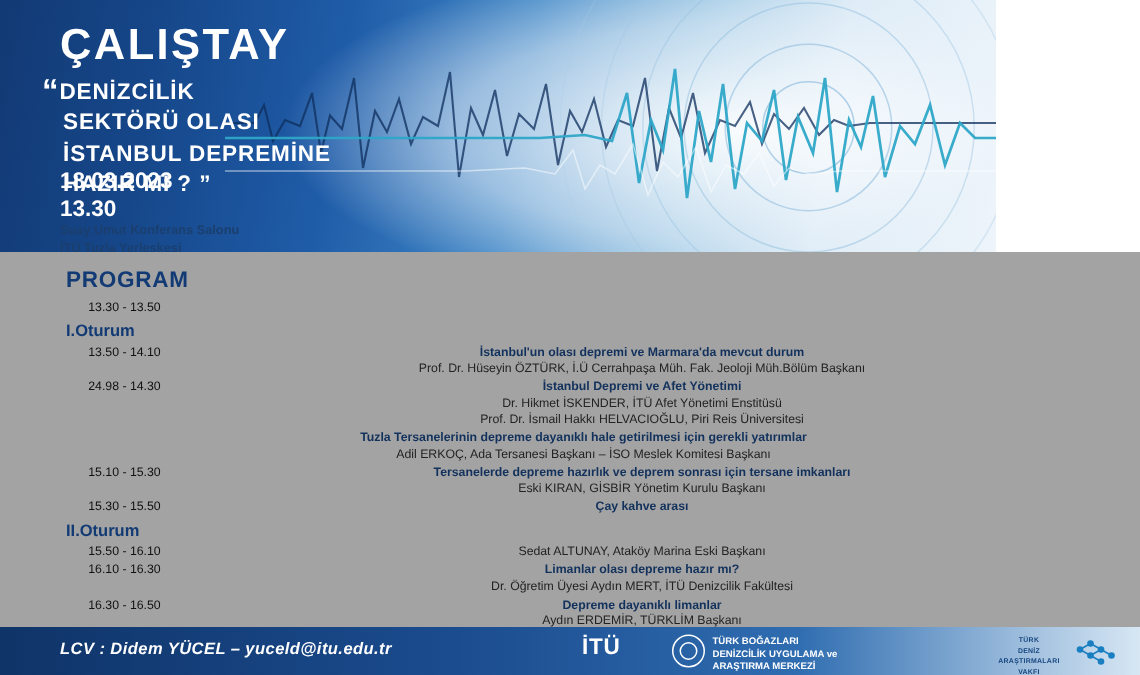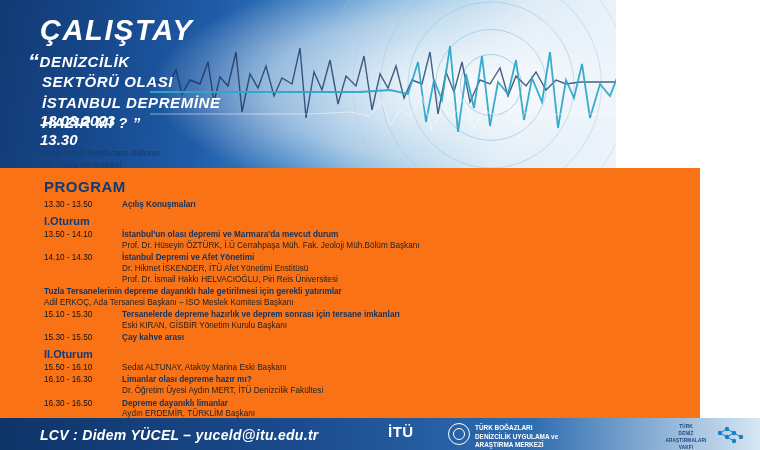--- a/index.html
+++ b/index.html
@@ -11,26 +11,25 @@
   }
   .poster{
     position:relative;
     width:760px;height:450px;
     background:#ffffff;
     overflow:hidden;
   }
 
   
   .hero{
-    position:absolute;left:0;top:0;width:616px;height:168px;
+    position:absolute;left:0;top:0;width:664px;height:168px;
     background:
       radial-gradient(ellipse 420px 160px at 74% 52%, rgba(255,255,255,0.92) 0%, rgba(236,243,250,0.55) 45%, rgba(214,230,244,0.0) 72%),
       linear-gradient(100deg,#123a74 0%,#16478a 16%,#1f5ca8 34%,#3f86c6 52%,#8fc0e0 68%,#d8e9f5 82%,#eef5fb 100%);
     overflow:hidden;
-    font-style:italic;
   }
   
   .rings{position:absolute;right:-40px;top:-70px;width:330px;height:310px;}
   .ring{
     position:absolute;border-radius:50%;
     border:1px solid rgba(255,255,255,0.55);
     left:50%;top:50%;transform:translate(-50%,-50%);
   }
   .ring.r1{width:60px;height:60px;border-color:rgba(120,175,215,.55);}
   .ring.r2{width:110px;height:110px;border-color:rgba(130,180,218,.5);}
@@ -56,49 +55,49 @@
     position:absolute;left:40px;top:112px;
     color:#ffffff;font-size:15px;font-weight:bold;line-height:1.25;
   }
   .venue{
     position:absolute;left:40px;top:148px;
     color:#1b3f6e;font-size:8.5px;font-weight:bold;line-height:1.4;
   }
 
   
   .body{
-    position:absolute;left:0;top:168px;width:700px;height:250px;
-    background:#f97316;
+    position:absolute;left:0;top:168px;width:760px;height:250px;
+    background:#a3a3a3;
   }
   .prog-title{
     position:absolute;left:44px;top:10px;
     color:#123a74;font-size:15px;font-weight:bold;letter-spacing:.5px;
   }
   .prog{
     position:absolute;left:44px;top:32px;width:690px;
     font-size:8.2px;color:#1a1a1a;
   }
-  .row{display:flex;margin-bottom:1.5px;line-height:1.32;}
+  .row{display:flex;margin-bottom:1.5px;line-height:1.32;text-align:center;}
   .tm{width:78px;flex:none;color:#111;}
   .tx{flex:1;}
   .tx .ln1{font-weight:bold;color:#12315c;}
   .tx .ln{color:#222;}
   .oturum{
     color:#123a74;font-weight:bold;font-size:11px;margin:4px 0 3px 0;
   }
   .row.plain .tx{font-weight:bold;color:#12315c;}
 
   
   .footer{
     position:absolute;left:0;top:418px;width:760px;height:32px;
     background:linear-gradient(90deg,#0f3468 0%,#1b4c8f 40%,#2f6db0 70%,#d7e7f4 100%);
   }
   .lcv{
     position:absolute;left:40px;top:9px;
-    color:#ffffff;font-size:14px;font-style:italic;font-weight:bold;letter-spacing:.3px;
+    color:#ffffff;font-size:11px;font-style:italic;font-weight:bold;letter-spacing:.3px;
   }
   .itu-logo{
     position:absolute;left:388px;top:5px;
     color:#ffffff;font-size:15px;font-weight:bold;letter-spacing:.5px;
   }
   .tbdam{
     position:absolute;left:475px;top:6px;
     color:#ffffff;font-size:6.4px;font-weight:bold;line-height:1.35;
   }
   .seal{
@@ -160,35 +159,34 @@
     </div>
   </div>
 
   <div class="body">
     <div class="prog-title">PROGRAM</div>
 
     <div class="prog">
 
       <div class="row plain">
         <div class="tm">13.30 - 13.50</div>
-        <div class="tx">Açılış Konuşmaları</div>
       </div>
 
       <div class="oturum">I.Oturum</div>
 
       <div class="row">
         <div class="tm">13.50 - 14.10</div>
         <div class="tx">
           <div class="ln1">İstanbul'un olası depremi ve Marmara'da mevcut durum</div>
           <div class="ln">Prof. Dr. Hüseyin ÖZTÜRK, İ.Ü Cerrahpaşa Müh. Fak. Jeoloji Müh.Bölüm Başkanı</div>
         </div>
       </div>
 
       <div class="row">
-        <div class="tm">14.10 - 14.30</div>
+        <div class="tm">24.98 - 14.30</div>
         <div class="tx">
           <div class="ln1">İstanbul Depremi ve Afet Yönetimi</div>
           <div class="ln">Dr. Hikmet İSKENDER, İTÜ Afet Yönetimi Enstitüsü</div>
           <div class="ln">Prof. Dr. İsmail Hakkı HELVACIOĞLU, Piri Reis Üniversitesi</div>
         </div>
       </div>
 
       <div class="row">
         <div class="tx">
           <div class="ln1">Tuzla Tersanelerinin depreme dayanıklı hale getirilmesi için gerekli yatırımlar</div>

